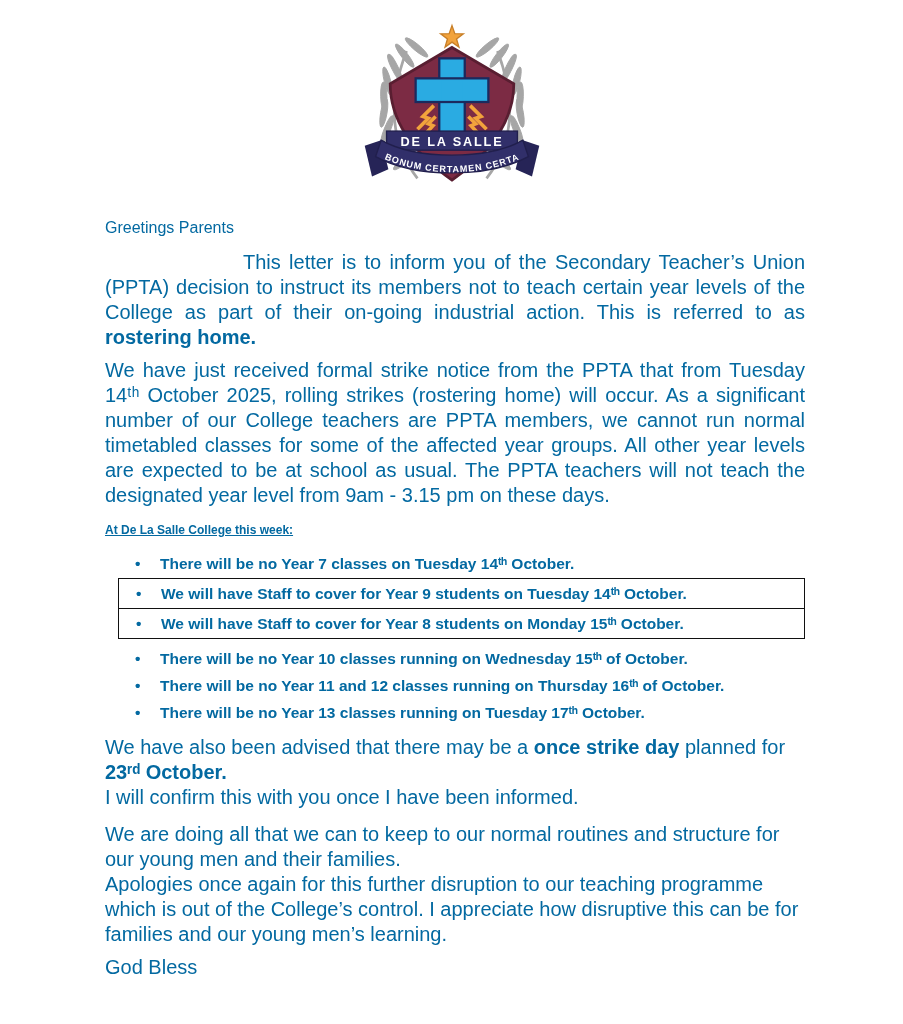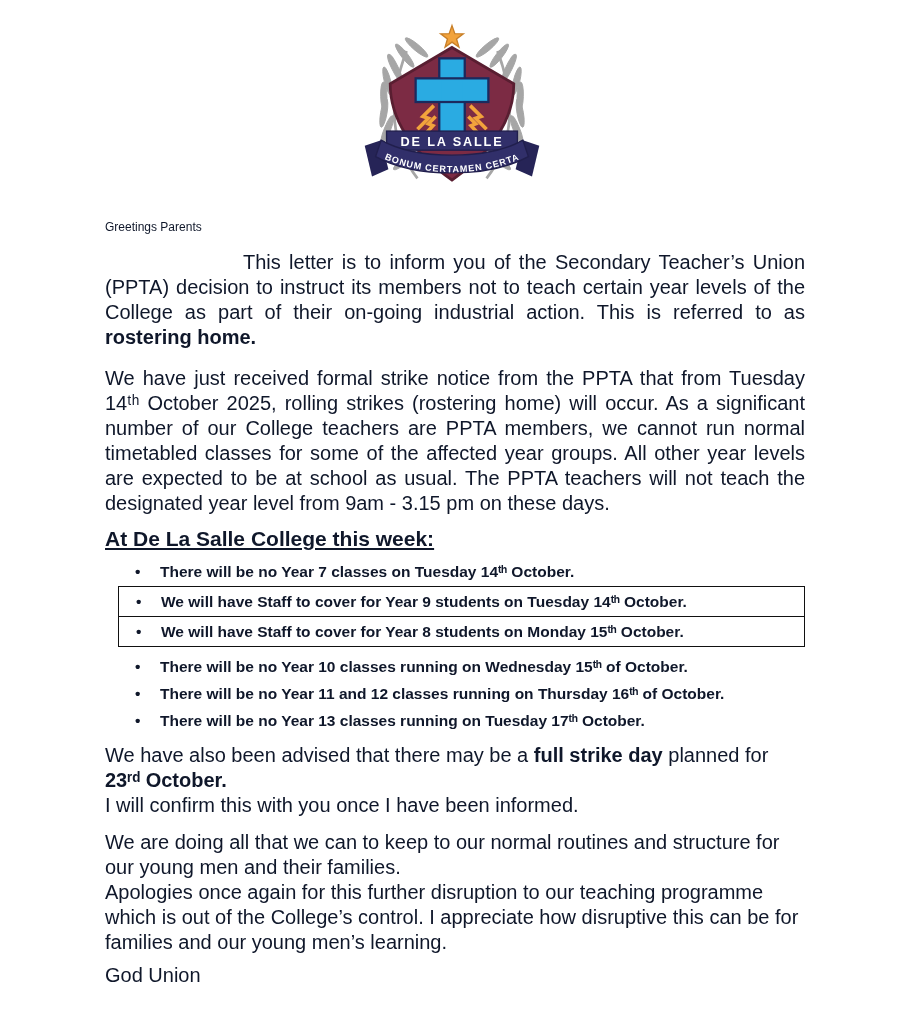--- a/index.html
+++ b/index.html
@@ -1,34 +1,34 @@
 <!DOCTYPE html>
 <html><head>
 <meta charset="utf-8">
 <style>
   html,body{margin:0;padding:0;background:#ffffff;}
   .page{
     position:relative;
     width:903px;height:1024px;
     background:#ffffff;
     font-family:"Liberation Sans",sans-serif;
-    color:#0f172a;
+    color:#0369a1;
     overflow:hidden;
   }
   .crest-wrap{margin-top:22px;display:flex;justify-content:center;}
   .content{margin-left:105px;width:700px;}
   .body{font-size:20px;line-height:25px;margin:0;}
-  .greeting{font-size:12px;line-height:25px;margin:13px 0 0 0;}
+  .greeting{font-size:16px;line-height:25px;margin:13px 0 0 0;}
   .just{text-align:justify;}
   .indent{text-indent:138px;}
   .p-intro{margin-top:10px;}
-  .p-strike{margin-top:16px;}
+  .p-strike{margin-top:8px;}
   .b{font-weight:700;}
   .heading{
-    margin:10px 0 0 0;font-size:21px;line-height:25px;
+    margin:10px 0 0 0;font-size:12px;line-height:25px;
     font-weight:700;text-decoration:underline;
   }
   ul.bullets{list-style:none;margin:8px 0 0 0;padding:0;}
   ul.bullets li{
     position:relative;font-weight:700;font-size:15.5px;line-height:25px;
     padding-left:55px;margin-bottom:2px;
   }
   ul.bullets li .dot{position:absolute;left:30px;top:0;}
   ul.bullets li.boxed{
     border:1.5px solid #111111;
@@ -122,29 +122,29 @@
     <ul class="bullets">
         <li class=""><span class="dot">•</span><span>There will be no Year 7 classes on Tuesday 14ᵗʰ October.</span></li>
         <li class="boxed"><span class="dot">•</span><span>We will have Staff to cover for Year 9 students on Tuesday 14ᵗʰ October.</span></li>
         <li class="boxed"><span class="dot">•</span><span>We will have Staff to cover for Year 8 students on Monday 15ᵗʰ October.</span></li>
         <li class=""><span class="dot">•</span><span>There will be no Year 10 classes running on Wednesday 15ᵗʰ of October.</span></li>
         <li class=""><span class="dot">•</span><span>There will be no Year 11 and 12 classes running on Thursday 16ᵗʰ of October.</span></li>
         <li class=""><span class="dot">•</span><span>There will be no Year 13 classes running on Tuesday 17ᵗʰ October.</span></li>
       </ul>
 
     <div class="body p-strikeday">
-        <div><span>We have also been advised that there may be a </span><span class="b">full strike day</span><span> planned for </span><span class="b">23ʳᵈ October.</span></div>
+        <div><span>We have also been advised that there may be a </span><span class="b">once strike day</span><span> planned for </span><span class="b">23ʳᵈ October.</span></div>
         <div><span>I will confirm this with you once I have been informed.</span></div>
       </div>
 
     <div class="body p-apology">
         <div><span>We are doing all that we can to keep to our normal routines and structure for our young men and their families.</span></div>
         <div><span>Apologies once again for this further disruption to our teaching programme which is out of the College’s control. I appreciate how disruptive this can be for families and our young men’s learning.</span></div>
       </div>
 
-    <p class="body closing">God Union</p>
+    <p class="body closing">God Bless</p>
 
     <div class="signature">
       <div>M.Hogarty</div>
       <div>PRINCIPAL</div>
     </div>
   </div>
 </div>
 
 </body></html>

